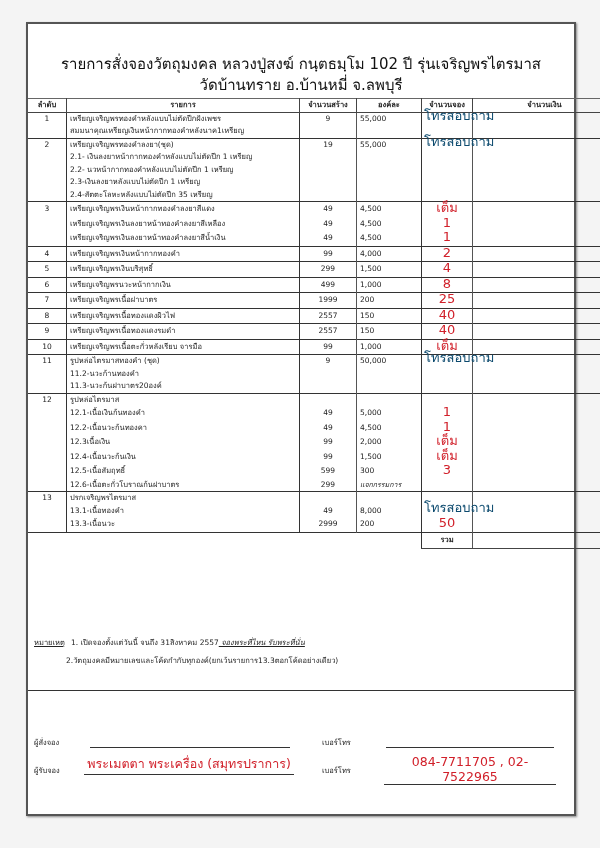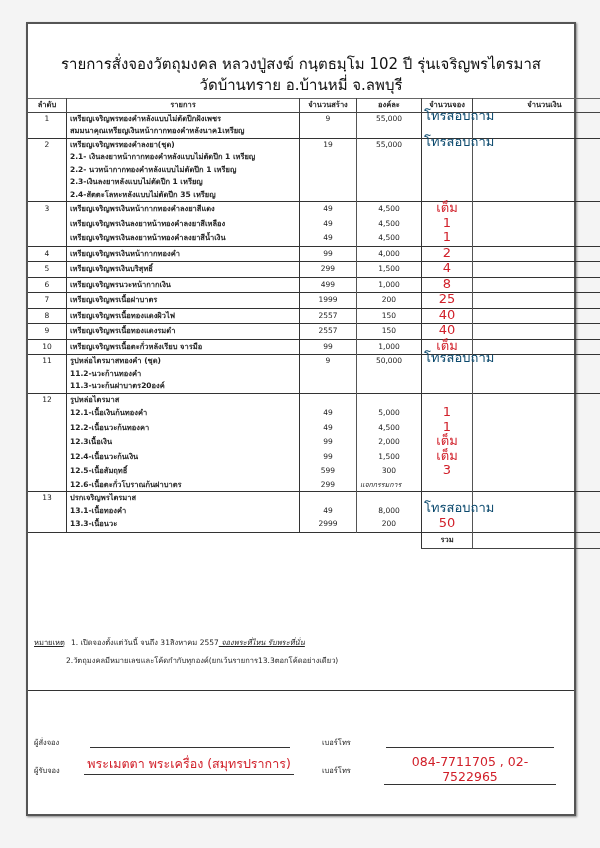--- a/index.html
+++ b/index.html
@@ -3,23 +3,23 @@
 <meta charset="utf-8">
 <style>
   html,body{margin:0;padding:0;}
   body{width:600px;height:848px;background:#f4f4f4;position:relative;overflow:hidden;font-family:"DejaVu Sans",sans-serif;color:#222;}
   .page{position:absolute;left:26px;top:22px;width:546px;height:790px;background:#fff;border:2px solid #555;box-shadow:1px 1px 2px #888;}
   .title{position:absolute;left:0;right:0;top:30px;text-align:center;font-size:15px;line-height:21px;color:#111;}
   table.grid{position:absolute;left:0;top:74px;border-collapse:collapse;table-layout:fixed;width:588px;font-size:7.5px;}
   table.grid td, table.grid th{padding:0 3px;height:12.5px;line-height:12.5px;white-space:nowrap;overflow:visible;}
   table.grid th{font-weight:bold;text-align:center;border:1px solid #444;border-top:1px solid #666;font-size:7.5px;}
   .c-no{width:32px;text-align:center;border-left:none;}
-  .c-item{width:226px;font-weight:bold;}
+  .c-item{width:226px;}
   .c-qty{width:50px;text-align:center;}
-  .c-price{width:58px;text-align:center;}
+  .c-price{width:58px;text-align:left;}
   .c-book{width:44px;text-align:center;position:relative;}
   .c-amt{width:auto;}
   tr.grp td{border-top:1.5px solid #333;}
   td.vl{border-left:1.5px solid #333;}
   td.vlt{border-left:1px solid #555;}
   .red{color:#d1202a;font-size:12px;font-weight:normal;}
   .red.big{font-size:13px;}
   .callask{position:absolute;left:2px;top:-3px;white-space:nowrap;color:#0c4a6e;font-size:13px;}
   .italic{font-style:italic;font-size:7px;text-align:left;}
   .sum{font-weight:bold;text-align:center;}

